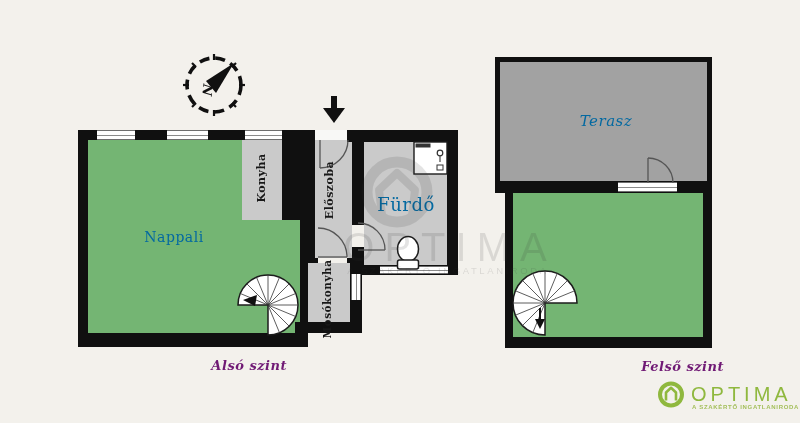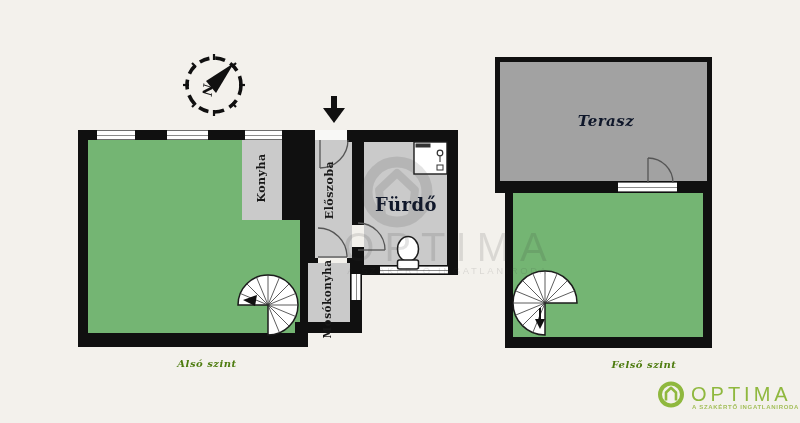--- a/index.html
+++ b/index.html
@@ -8,27 +8,27 @@
   .wall{position:absolute;background:#101010;}
   .room{position:absolute;}
   .room.gray{background:#cacaca;}
   .room.green{background:#74b573;}
   .room.terrace{background:#a2a2a2;border:5px solid #101010;box-sizing:border-box;}
   .window-h{position:absolute;background:#ffffff;border-top:1px solid #6e6e6e;border-bottom:1px solid #6e6e6e;box-sizing:border-box;}
   .window-h::after{content:"";position:absolute;left:0;right:0;top:50%;height:1px;background:#8a8a8a;}
   .window-v{position:absolute;background:#ffffff;border-left:1px solid #6e6e6e;border-right:1px solid #6e6e6e;box-sizing:border-box;}
   .window-v::after{content:"";position:absolute;top:0;bottom:0;left:50%;width:1px;background:#8a8a8a;}
   .threshold{position:absolute;background:#f8f8f6;}
-  .label{position:absolute;text-align:center;color:#0f172a;font-weight:bold;font-size:14px;letter-spacing:.5px;}
+  .label{position:absolute;text-align:center;color:#0369a1;font-weight:normal;font-size:14px;letter-spacing:.5px;}
   .label.small{font-size:18px;}
   .label.italic{font-style:italic;font-size:15px;}
   .vlabel{position:absolute;width:100px;height:16px;text-align:center;color:#181818;font-weight:bold;
           font-size:11px;letter-spacing:.5px;transform:rotate(-90deg);}
-  .caption{position:absolute;width:160px;text-align:center;color:#4d7c0f;font-weight:bold;
-           font-style:italic;font-size:10px;letter-spacing:.5px;}
+  .caption{position:absolute;width:160px;text-align:right;color:#701a75;font-weight:bold;
+           font-style:italic;font-size:13px;letter-spacing:.5px;}
   svg{position:absolute;overflow:visible;}
   .doors path,.doors line{stroke:#555;stroke-width:1.3;fill:none;}
   .brand-text{position:absolute;color:#8fb83e;font-family:"Liberation Sans",sans-serif;
               font-size:20px;letter-spacing:4px;font-weight:400;}
   .brand-tagline{position:absolute;color:#a3bf5a;font-family:"Liberation Sans",sans-serif;
                  font-size:6px;letter-spacing:.7px;font-weight:bold;}
 </style>
 </head>
 <body>
 
@@ -155,20 +155,21 @@
     </g>
     <g>
       <rect x="414" y="142" width="33" height="32" fill="#ffffff" stroke="#1c1c1c" stroke-width="1.4"></rect>
       <rect x="415.5" y="143.5" width="15" height="4" fill="#333"></rect>
       <circle cx="440" cy="153" r="2.8" fill="none" stroke="#333" stroke-width="1.2"></circle>
       <line x1="440" y1="156" x2="440" y2="162" stroke="#333" stroke-width="1.2"></line>
       <rect x="437" y="165" width="6" height="5" fill="none" stroke="#333" stroke-width="1"></rect>
     </g>
   </svg>
 
+  <div class="label" style="left:114px;top:229px;width:120px;">Nappali</div>
   <div class="vlabel" style="left:213px;top:170px;">Konyha</div>
   <div class="vlabel" style="left:281px;top:182px;">Előszoba</div>
   <div class="label small" style="left:356px;top:194px;width:100px;">Fürdő</div>
   <div class="vlabel" style="left:279px;top:291px;font-size:10.5px;">Mosókonyha</div>
   <div class="label italic" style="left:546px;top:112px;width:120px;">Terasz</div>
 
   <div class="caption" style="left:127px;top:358px;">Alsó szint</div>
   <div class="caption" style="left:564px;top:359px;">Felső szint</div>
 
   <svg style="left:0;top:0;" width="800" height="423" viewBox="0 0 800 423">

